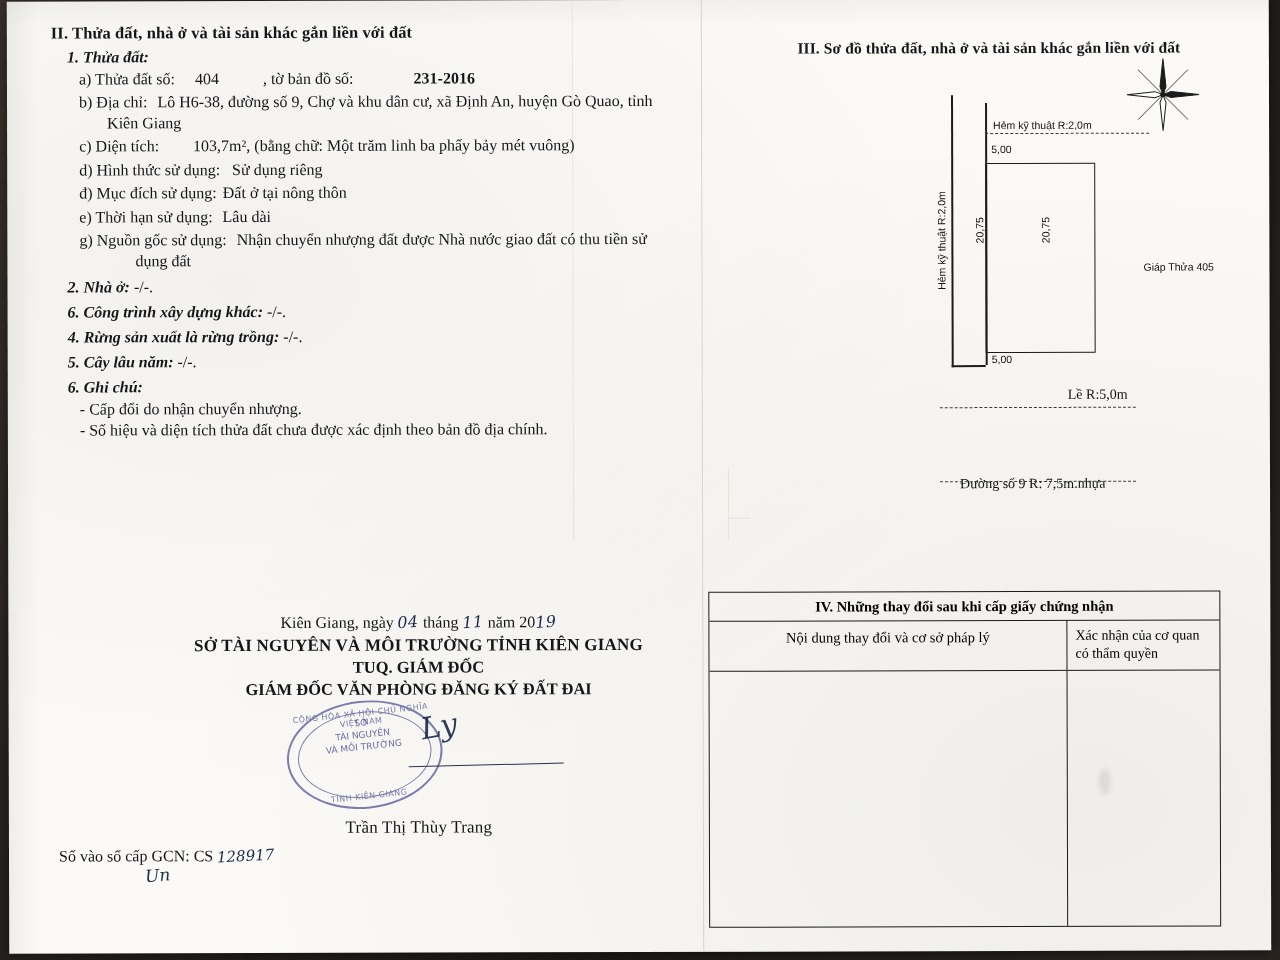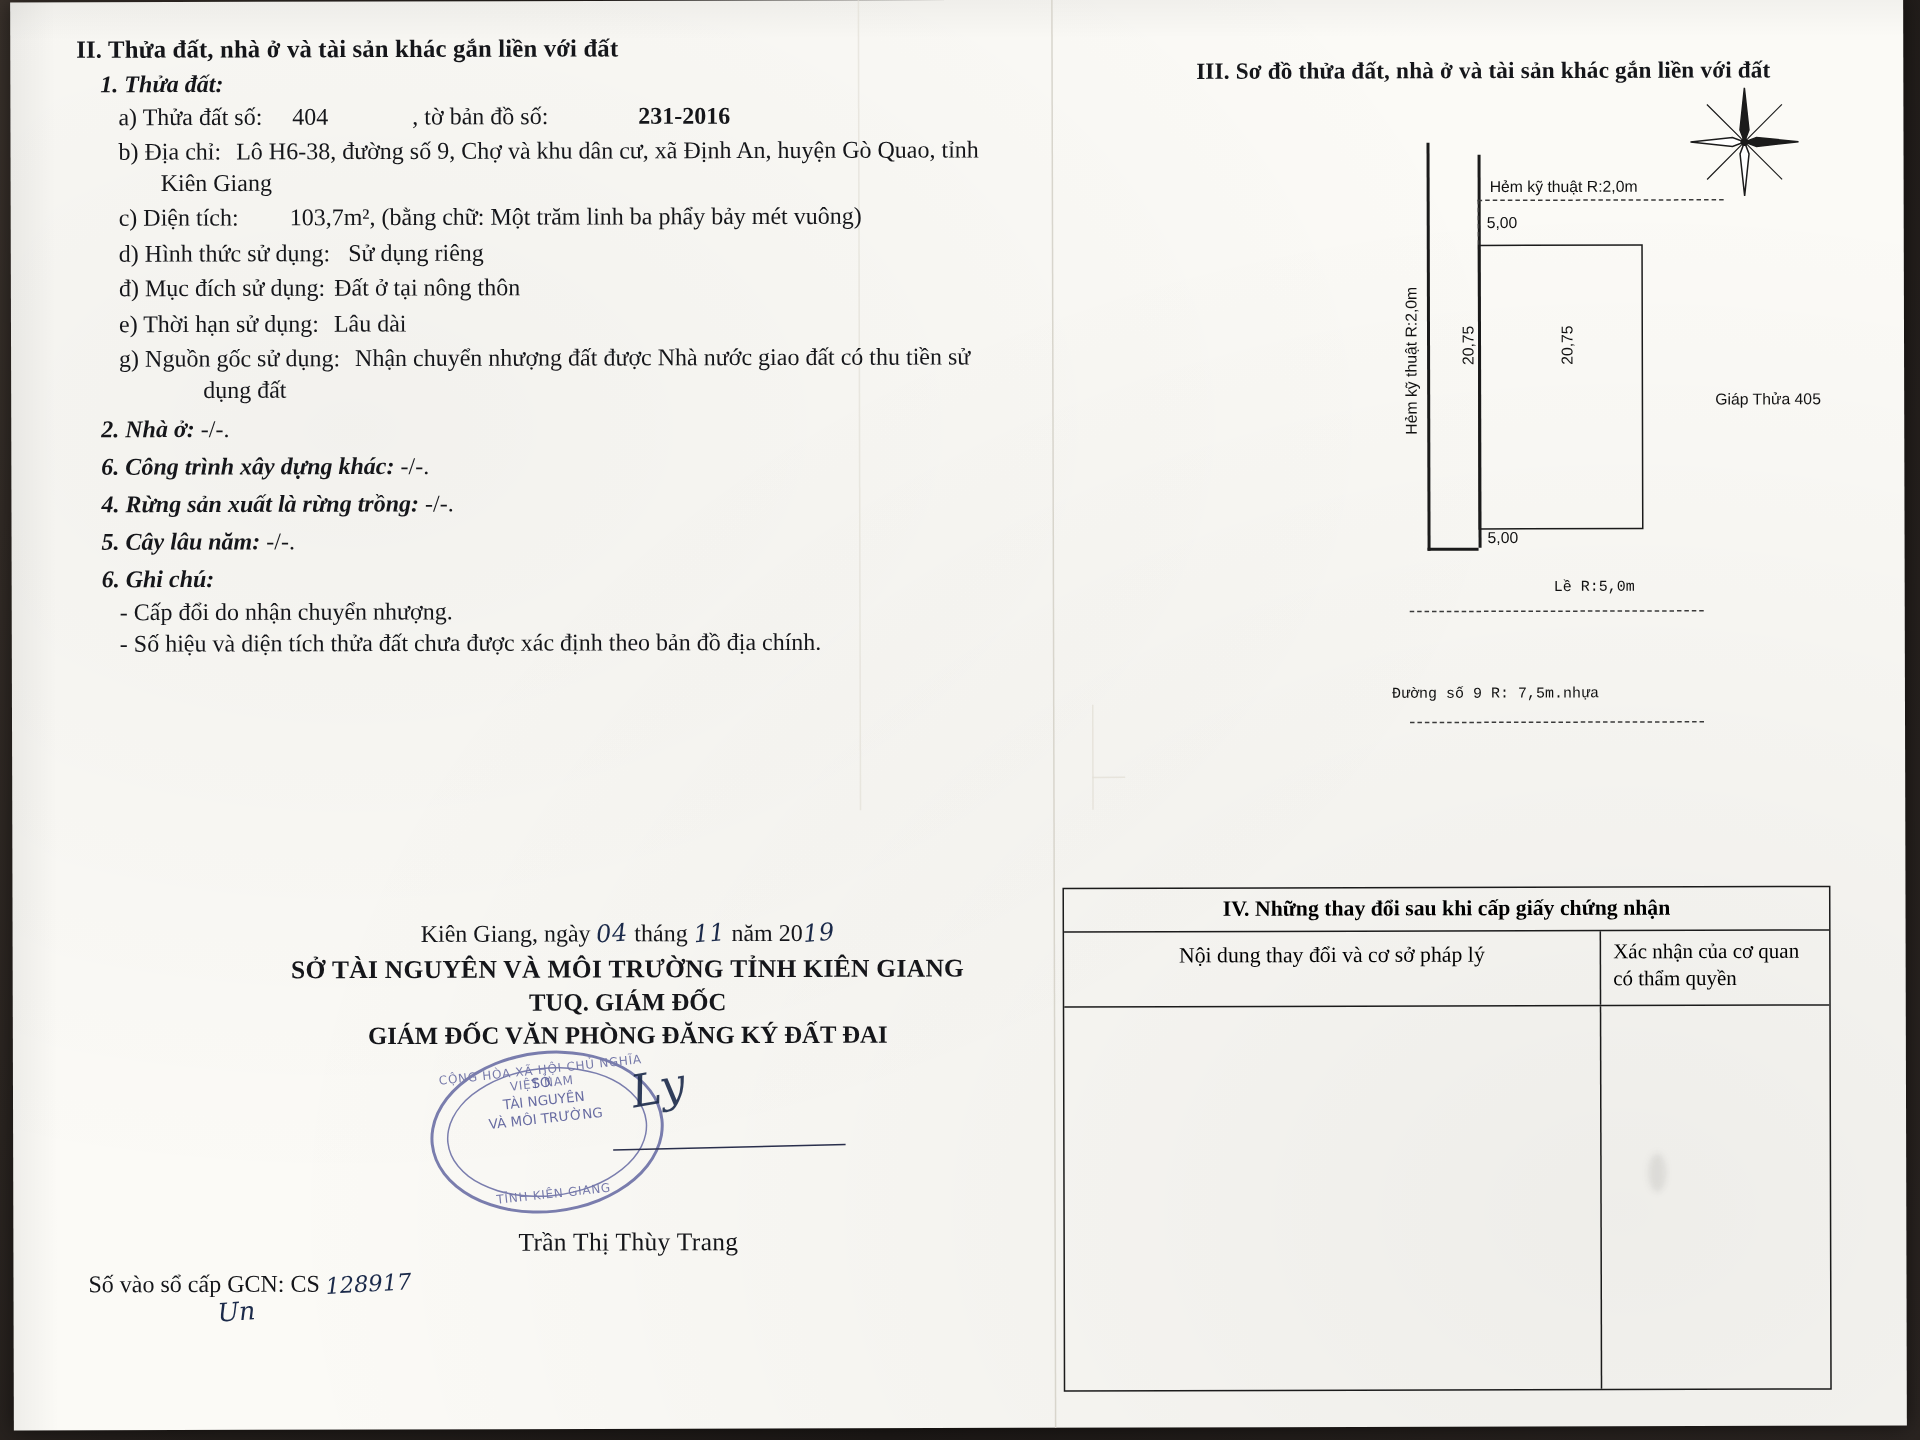--- a/index.html
+++ b/index.html
@@ -273,24 +273,25 @@
   .vert {
     writing-mode: vertical-rl;
     transform: rotate(180deg);
   }
   .dash-line {
     position: absolute;
     border-top: 1px dashed #3a3a3a;
   }
   .road-lbl {
     position: absolute;
-    font-family: Liberation Mono, monospace;
-    font-size: 10px;
+    font-family: Liberation Serif, serif;
+    font-size: 14px;
     color: #111;
     white-space: nowrap;
+    margin-left: 32px;
   }
 
   
   #tbl4 {
     position: absolute;
     left: 700px;
     top: 592px;
     width: 512px;
     border: 1.5px solid #1b1b1b;
     box-sizing: border-box;
@@ -352,21 +353,21 @@
   <div class="faintline" style="left:720px; top:518px; width:22px; height:1px; opacity:.8;"></div>
   <div class="smudge" style="left:1090px;top:770px;width:12px;height:26px;"></div>
 
   <div id="left">
     <div class="h-sec">II. Thửa đất, nhà ở và tài sản khác gắn liền với đất</div>
     <div class="sub-it">1. Thửa đất:</div>
 
     <div class="row">
       <span class="lbl">a) Thửa đất số:</span>
       <span class="val" style="margin-left:20px;">404</span>
-      <span class="lbl" style="margin-left:56px;">, tờ bản đồ số:</span>
+      <span class="lbl" style="margin-left:44px;">, tờ bản đồ số:</span>
       <span class="val" style="margin-left:60px;font-weight:bold;">231-2016</span>
     </div>
 
     <div class="row wrap">
       <span class="lbl">b) Địa chỉ:</span>
       <span class="val">Lô H6-38, đường số 9, Chợ và khu dân cư, xã Định An, huyện Gò Quao, tỉnh</span>
       <div class="indent2" style="margin-left:28px;">Kiên Giang</div>
     </div>
 
     <div class="row">
@@ -483,21 +484,21 @@
     <div class="plot-lbl" style="left:62px;top:24px;">Hẻm kỹ thuật R:2,0m</div>
     <div class="plot-lbl" style="left:60px;top:48px;">5,00</div>
     <div class="plot-lbl vert" style="left:42px;top:122px;">20,75</div>
     <div class="plot-lbl vert" style="left:108px;top:122px;">20,75</div>
     <div class="plot-lbl" style="left:60px;top:258px;">5,00</div>
     <div class="plot-lbl" style="left:212px;top:166px;text-align:right;">Giáp Thửa 405</div>
   </div>
 
   <div class="road-lbl" style="left:1028px;top:388px;">Lề R:5,0m</div>
   <div class="dash-line" style="position:absolute;left:932px;top:408px;width:196px;"></div>
-  <div class="road-lbl" style="left:920px;top:459px;">Đường số 9 R: 7,5m.nhựa</div>
+  <div class="road-lbl" style="left:920px;top:477px;">Đường số 9 R: 7,5m.nhựa</div>
   <div class="dash-line" style="position:absolute;left:932px;top:482px;width:196px;"></div>
 
   <div id="tbl4">
     <div class="t-head">IV. Những thay đổi sau khi cấp giấy chứng nhận</div>
     <div class="t-cols">
       <div class="c1">Nội dung thay đổi và cơ sở pháp lý</div>
       <div class="c2">Xác nhận của cơ quan có thẩm quyền</div>
     </div>
     <div class="t-body">
       <div class="c1"></div>

